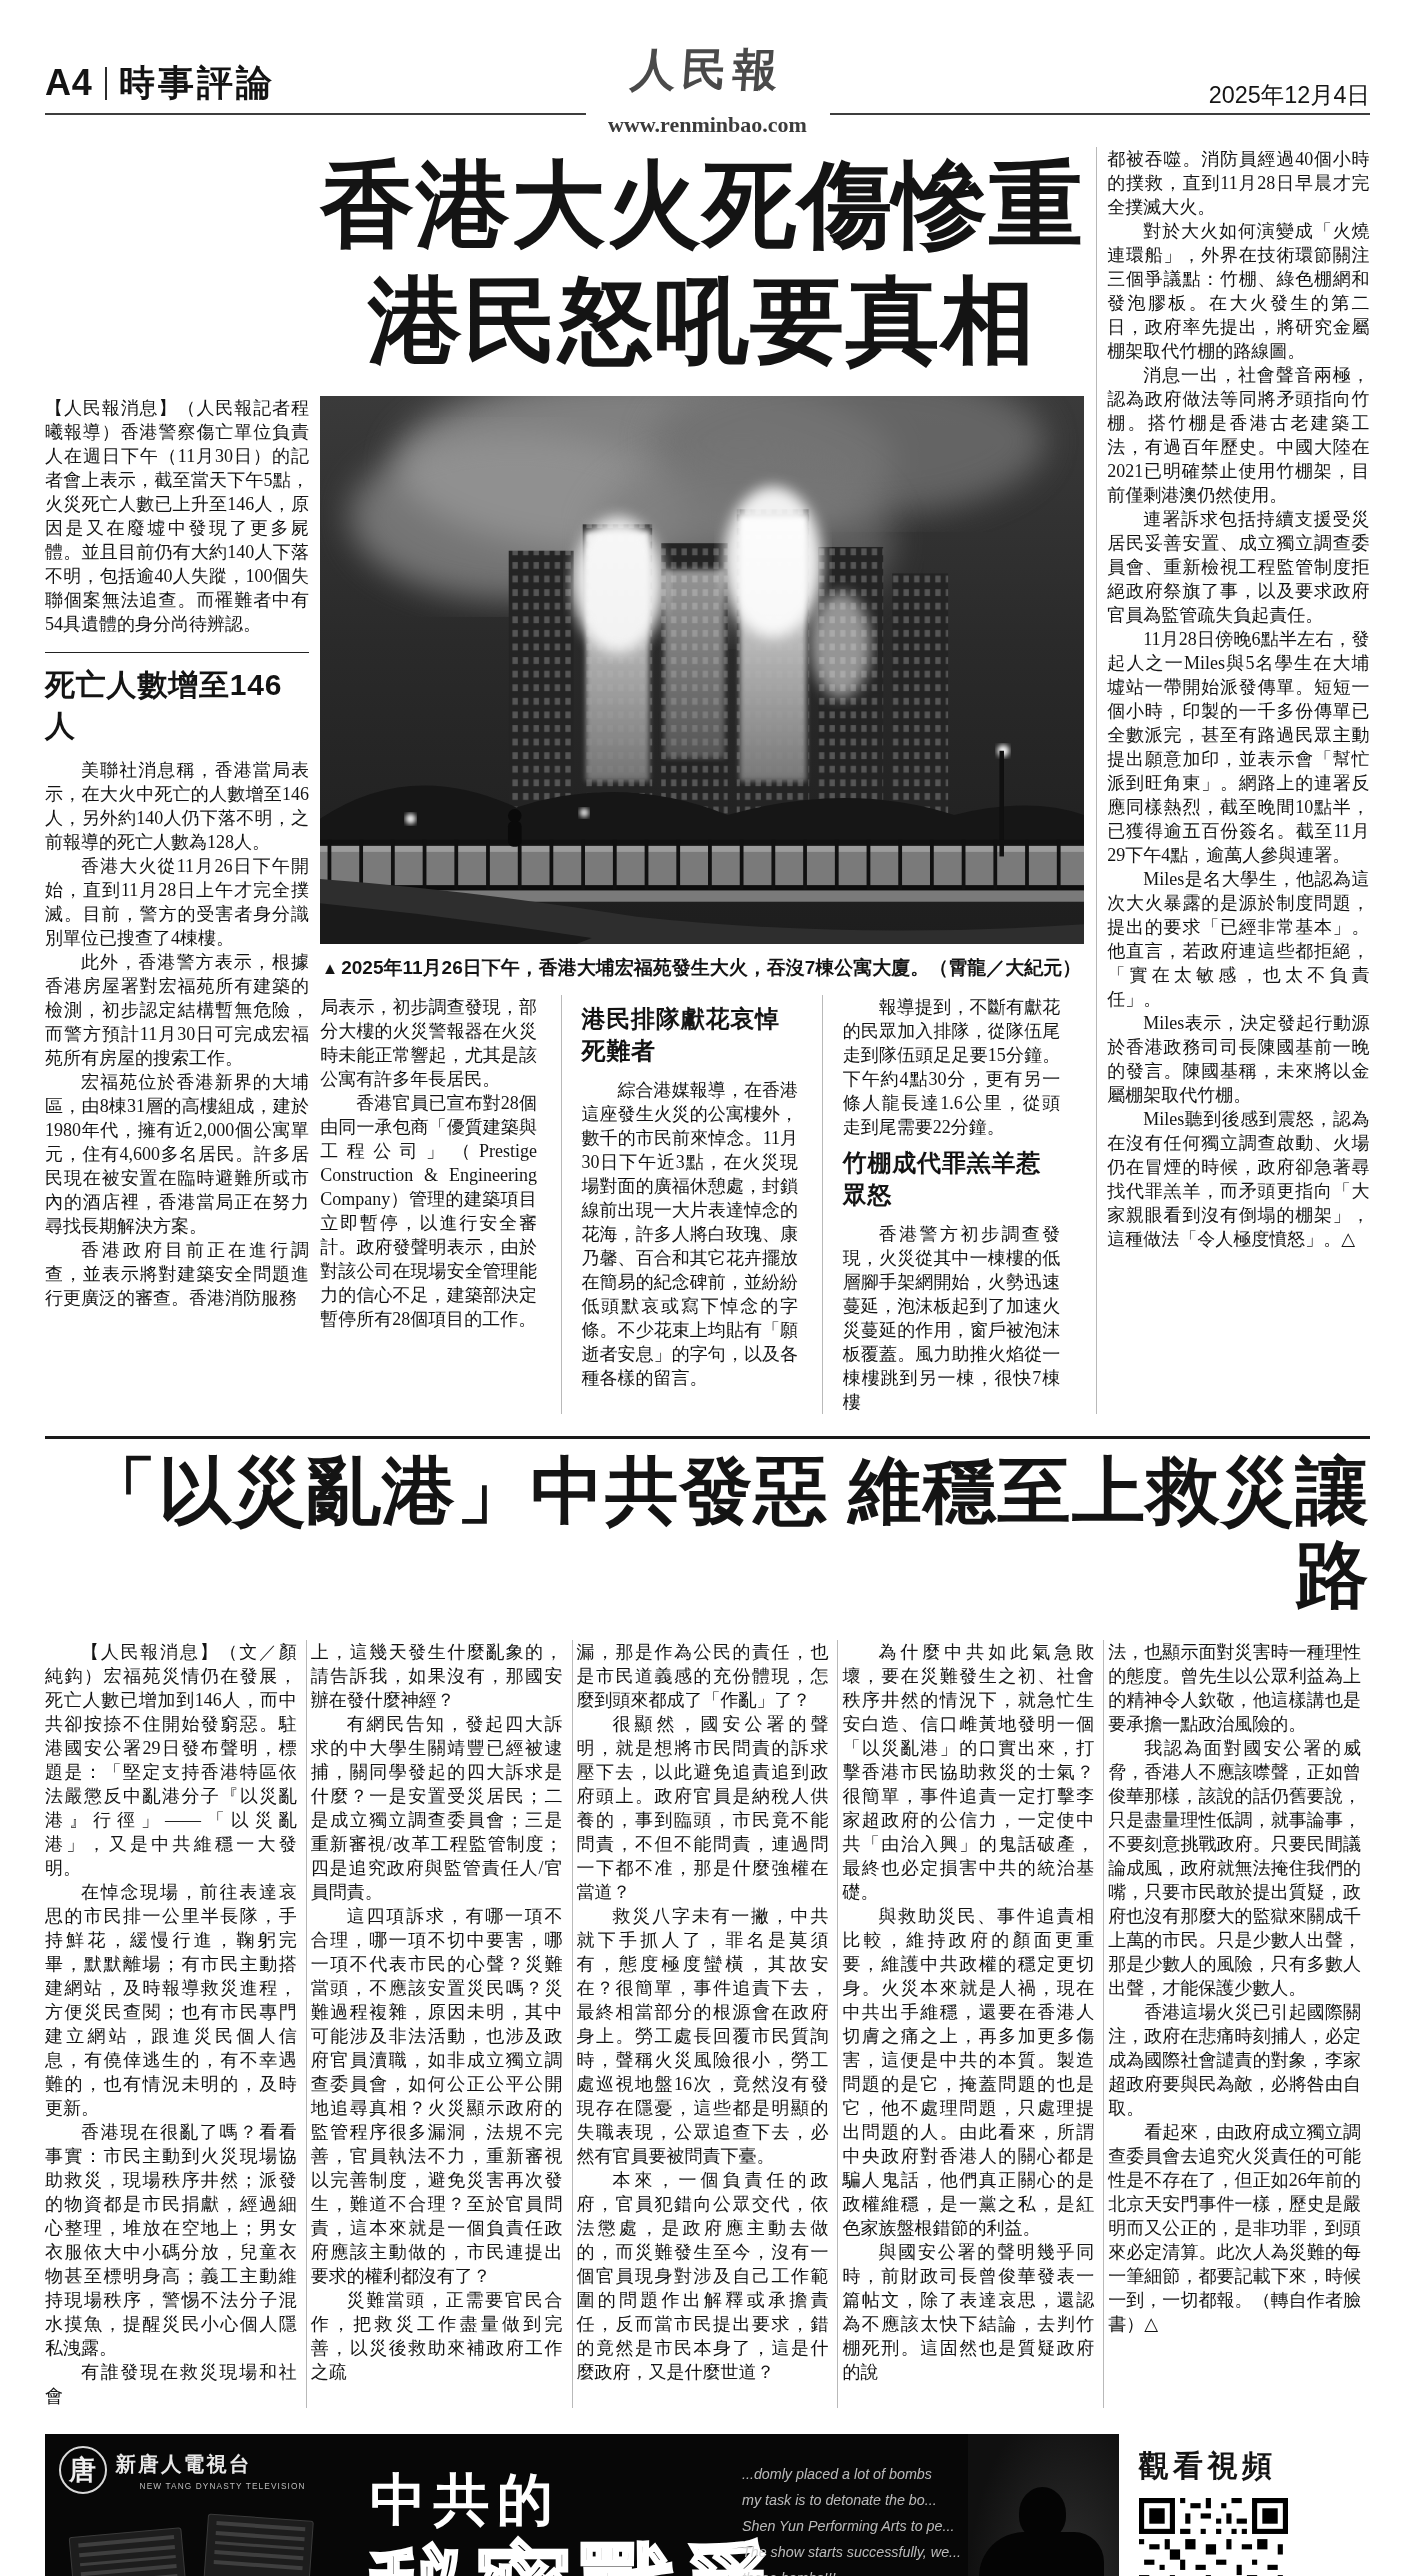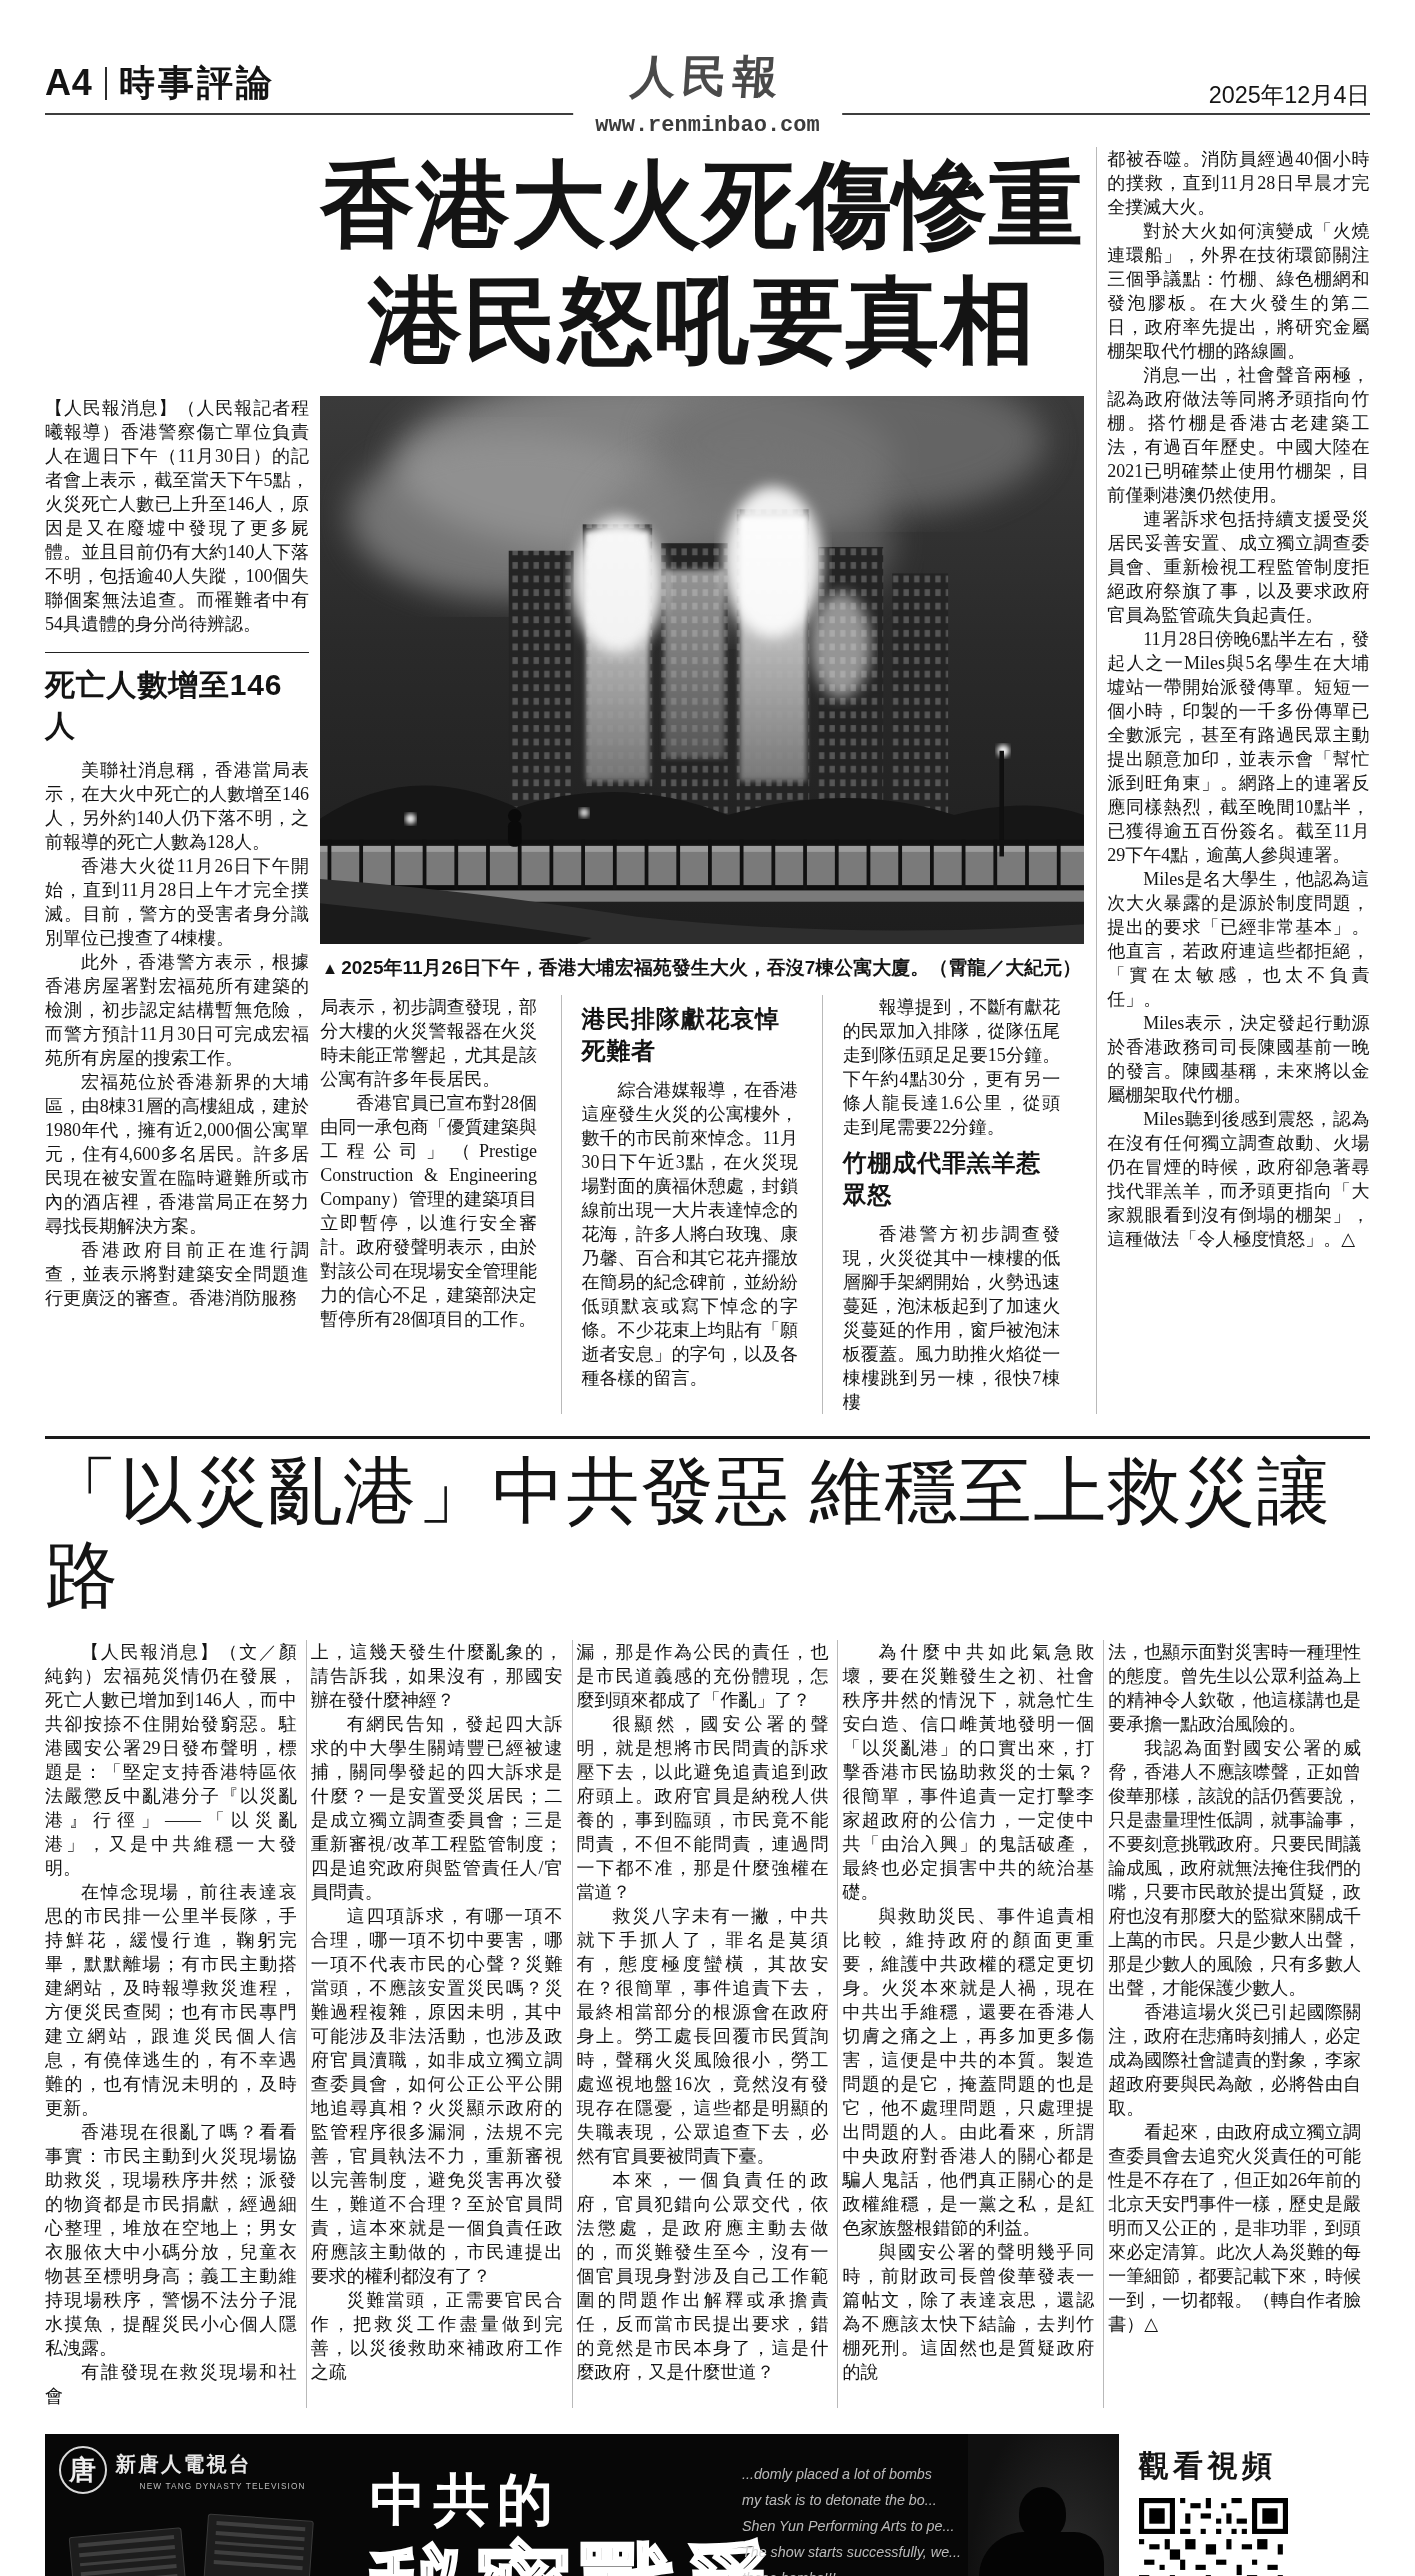--- a/index.html
+++ b/index.html
@@ -13,21 +13,21 @@
 
   
   .hdr { position: relative; height: 115px; }
   .hdr-rule { position: absolute; left: 0; right: 0; bottom: 19.6px; border-top: 2.3px solid #3d3d3d; }
   .hdr-left { position: absolute; left: 0; bottom: 27px; display: flex; align-items: center; }
   .pageno { font-family: "Liberation Sans", sans-serif; font-weight: 900; font-size: 36px; letter-spacing: 0.8px; }
   .hdr-sep { width: 2.3px; height: 33px; background: #2c2c2c; margin: 0 12px; }
   .section-name { font-family: "Liberation Sans", sans-serif; font-weight: 700; font-size: 36px; letter-spacing: 3px; }
   .masthead { position: absolute; left: 50%; transform: translateX(-50%); bottom: -3px; background: #fff; padding: 0 22.6px; text-align: center; }
   .masthead-title { font-weight: 900; font-size: 45px; letter-spacing: 6px; color: #4a4a4a; transform: skewX(-4deg); }
-  .masthead-site { font-family: Liberation Mono, monospace; font-weight: 700; font-size: 22px; color: #3c3c3c; margin-top: 6px; }
+  .masthead-site { font-family: Liberation Serif, serif; font-weight: 700; font-size: 22px; color: #3c3c3c; margin-top: 12px; }
   .hdr-date { position: absolute; right: 0; bottom: 24px; font-size: 23.4px; font-family: "Liberation Sans", sans-serif; }
 
   
   .bt p { font-size: 18px; line-height: 24px; text-align: justify; margin: 0; }
   .bt p.ind { text-indent: 2em; }
   .sub1 { font-family: "Liberation Sans", sans-serif; font-weight: 900; font-size: 30px; margin: 12px 0 10.6px; letter-spacing: 0.8px; }
   .sub2 { font-family: "Liberation Sans", sans-serif; font-weight: 700; font-size: 24px; margin: 7.5px 0 10.6px; letter-spacing: 0.8px; }
 
   
   .a1 { display: grid; grid-template-columns: 264px 764px 274px; column-gap: 11.3px; margin-top: 12px; }
@@ -39,21 +39,21 @@
   .photo svg { display: block; width: 100%; height: 100%; }
   .caption { font-family: "Liberation Sans", sans-serif; font-weight: 700; font-size: 19px; line-height: 26px; margin: 10.6px 1.5px 13.6px; }
   .caption .tri { font-size: 16.6px; margin-right: 3px; }
   .a1-lower { display: grid; grid-template-columns: repeat(3, 1fr); column-gap: 19.6px; }
   .a1-lower .lcol { padding-right: 24px; }
   .a1-lower .lcol:not(:last-child) { border-right: 0.8px solid #b9b9b9; }
   .a1-col5 { border-left: 0.8px solid #b9b9b9; padding-left: 10.6px; }
 
   
   .art-divider { border-top: 3px solid #1a1a1a; margin: 22.6px 0 6px; }
-  .headline2 { font-weight: 400; font-size: 73px; text-align: left; letter-spacing: 1.5px; line-height: 1.15; margin: 10.6px 0 22.6px; }
+  .headline2 { font-weight: 700; font-size: 73px; text-align: right; letter-spacing: 1.5px; line-height: 1.15; margin: 10.6px 0 22.6px; }
   .a2 { display: grid; grid-template-columns: repeat(5, 1fr); column-gap: 4px; }
   .a2 .acol { padding-right: 9px; }
   .a2 .acol:not(:last-child) { border-right: 0.8px solid #b9b9b9; }
 
   
   .ad { display: flex; margin-top: 26px; height: 325px; }
   .ad-black { flex: 1; background: #070707; position: relative; overflow: hidden; color: #fff; }
   .ndtv { position: absolute; top: 12px; left: 13.6px; display: flex; align-items: center; gap: 9px; }
   .ndtv-emblem { width: 48px; height: 48px; border: 2.3px solid #d9d9d9; border-radius: 50%; display: flex; align-items: center; justify-content: center;
                  font-weight: 900; font-size: 27px; color: #eee; font-family: "Liberation Serif", serif; }

